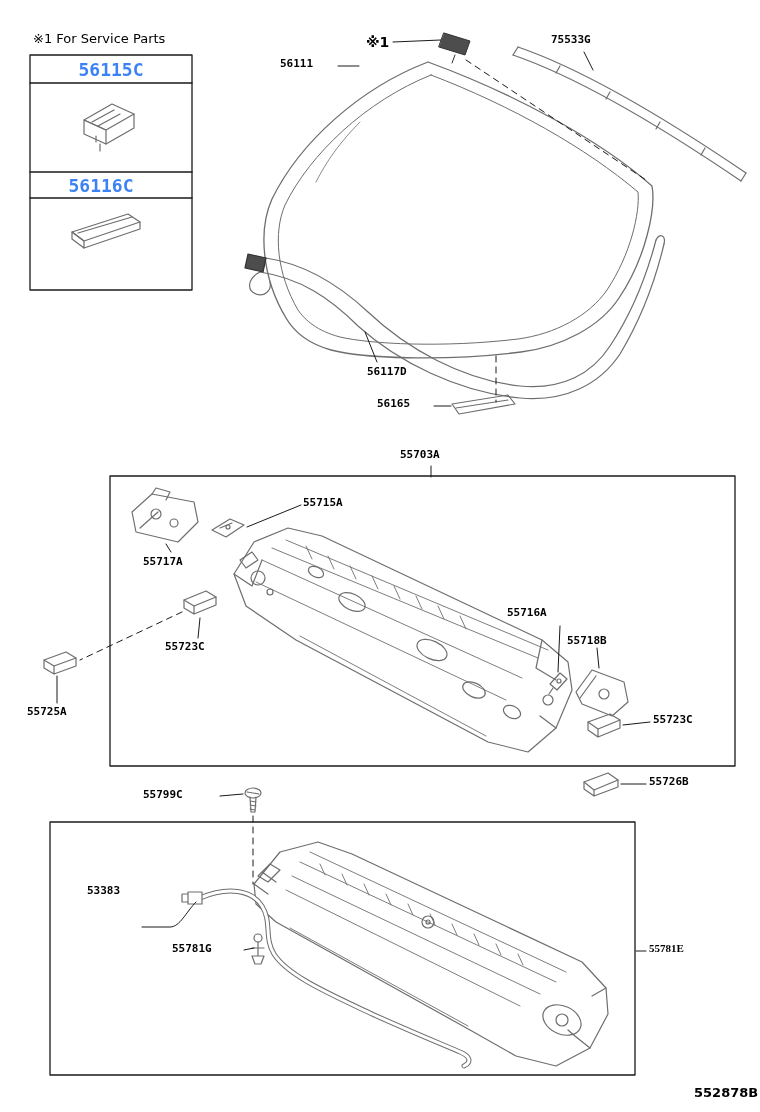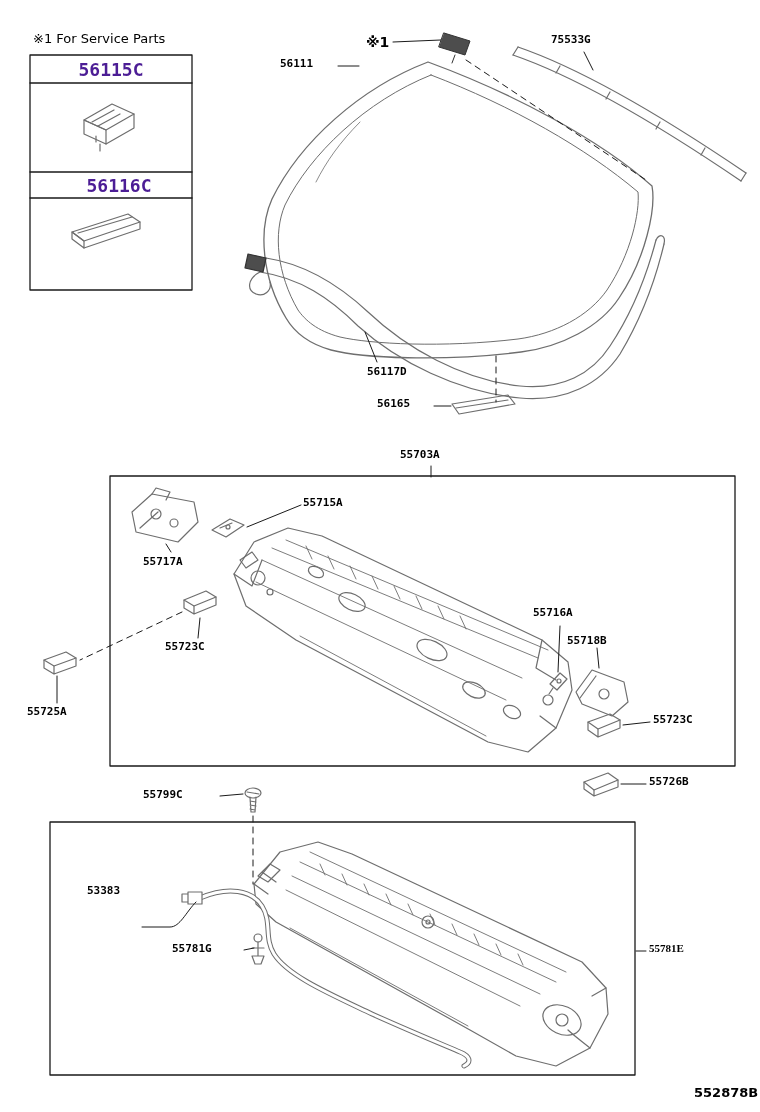--- a/index.html
+++ b/index.html
@@ -2,21 +2,21 @@
 <html><head>
 <meta charset="utf-8">
 <style>
   html,body{margin:0;padding:0;background:#fff;}
   .page{position:relative;width:760px;height:1112px;background:#fff;overflow:hidden;
         font-family:"DejaVu Sans", sans-serif;color:#000;}
   svg.art{position:absolute;left:0;top:0;}
   .code-label{position:absolute;font-family:"DejaVu Sans Mono", monospace;font-weight:bold;
               font-size:11px;line-height:1;color:#000;white-space:nowrap;letter-spacing:0px;}
   .box-header{position:absolute;font-family:"DejaVu Sans Mono", monospace;font-weight:bold;
-              font-size:18px;line-height:1;color:#4c1d95;width:162px;text-align:center;}
+              font-size:18px;line-height:1;color:#3b82f6;width:162px;text-align:center;}
   .note{position:absolute;font-size:13px;line-height:1.1;color:#000;
         font-family:"DejaVu Sans", sans-serif;}
   .ref-marker{position:absolute;font-size:14px;font-weight:bold;line-height:1;
         font-family:"DejaVu Sans", sans-serif;}
   .doc-code{position:absolute;font-size:13px;font-weight:bold;line-height:1;
         font-family:"DejaVu Sans", sans-serif;text-align:right;}
 </style>
 </head>
 <body>
 
@@ -192,33 +192,33 @@
       <path d="M466 60 L646 180"></path>
       <path d="M496 356 L496 402"></path>
       <path d="M182 612 L80 660"></path>
       <path d="M253 816 L253 884"></path>
     </g>
   </svg>
 
   <div class="note" style="left:33px;top:32px;">※1  For Service Parts</div>
 
   <div class="box-header" style="left:30px;top:61px;">56115C</div>
-  <div class="box-header" style="left:38px;top:177px;">56116C</div>
+  <div class="box-header" style="left:20px;top:177px;">56116C</div>
 
   <div class="code-label" style="left:280px;top:58px;">56111</div>
   <div class="ref-marker" style="left:366px;top:35px;">※1</div>
   <div class="code-label" style="left:551px;top:34px;">75533G</div>
   <div class="code-label" style="left:367px;top:366px;">56117D</div>
   <div class="code-label" style="left:377px;top:398px;">56165</div>
   <div class="code-label" style="left:400px;top:449px;">55703A</div>
   <div class="code-label" style="left:303px;top:497px;">55715A</div>
   <div class="code-label" style="left:143px;top:556px;">55717A</div>
   <div class="code-label" style="left:165px;top:641px;">55723C</div>
   <div class="code-label" style="left:27px;top:706px;">55725A</div>
-  <div class="code-label" style="left:533px;top:607px;">55716A</div>
+  <div class="code-label" style="left:507px;top:607px;">55716A</div>
   <div class="code-label" style="left:567px;top:635px;">55718B</div>
   <div class="code-label" style="left:653px;top:714px;">55723C</div>
   <div class="code-label" style="left:649px;top:776px;">55726B</div>
   <div class="code-label" style="left:143px;top:789px;">55799C</div>
   <div class="code-label" style="left:87px;top:885px;">53383</div>
   <div class="code-label" style="left:172px;top:943px;">55781G</div>
   <div class="code-label" style="left:649px;top:943px;font-family:Liberation Serif, serif;">55781E</div>
 
   <div class="doc-code" style="left:694px;top:1086px;">552878B</div>
 </div>

